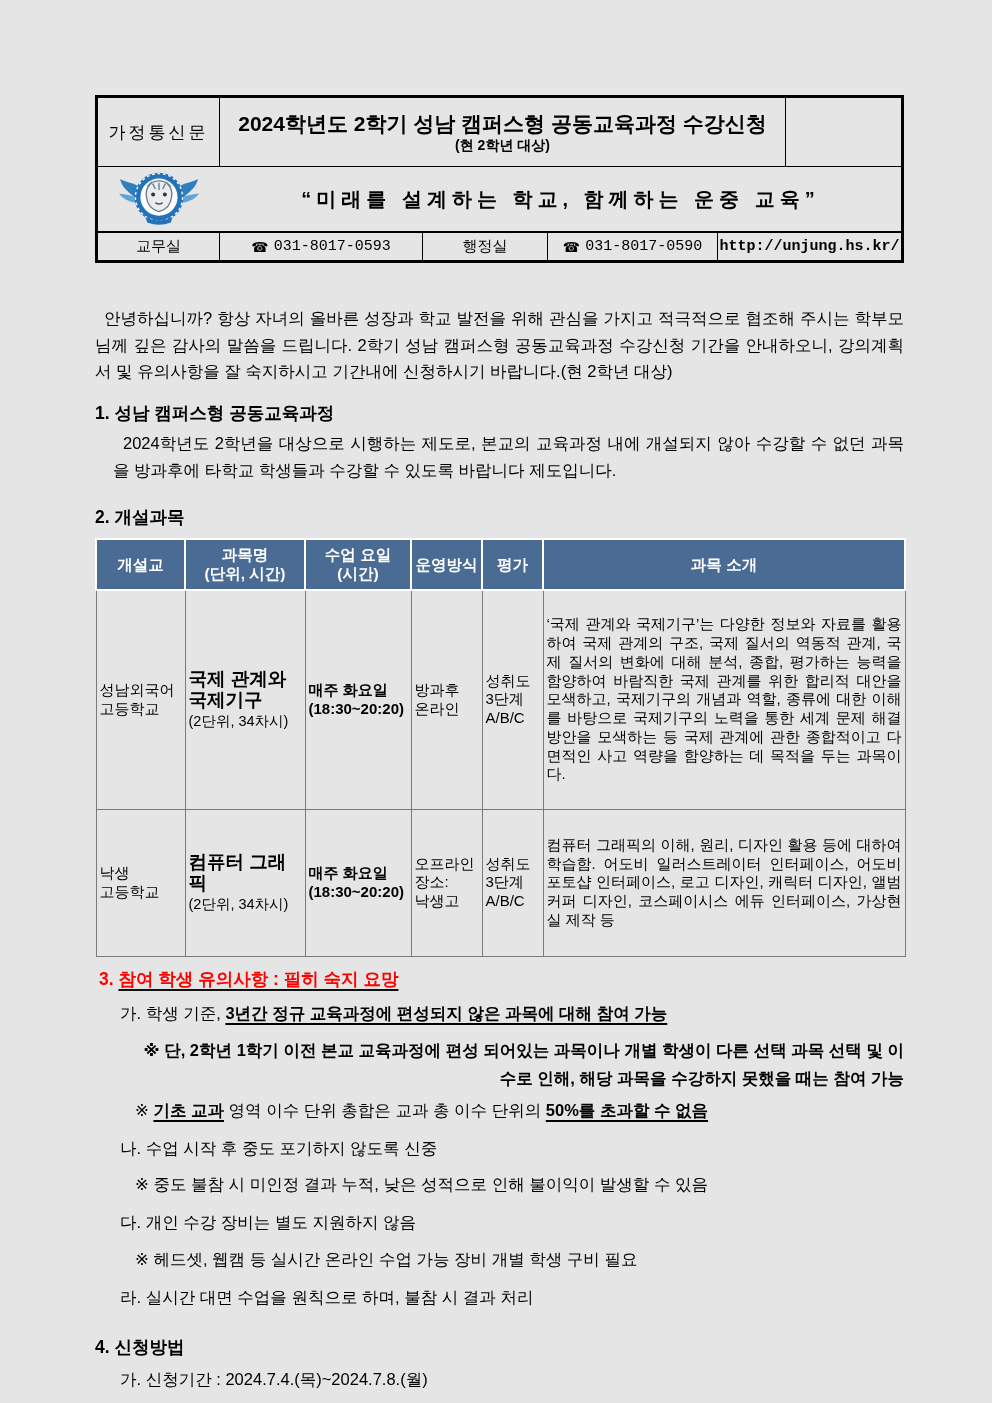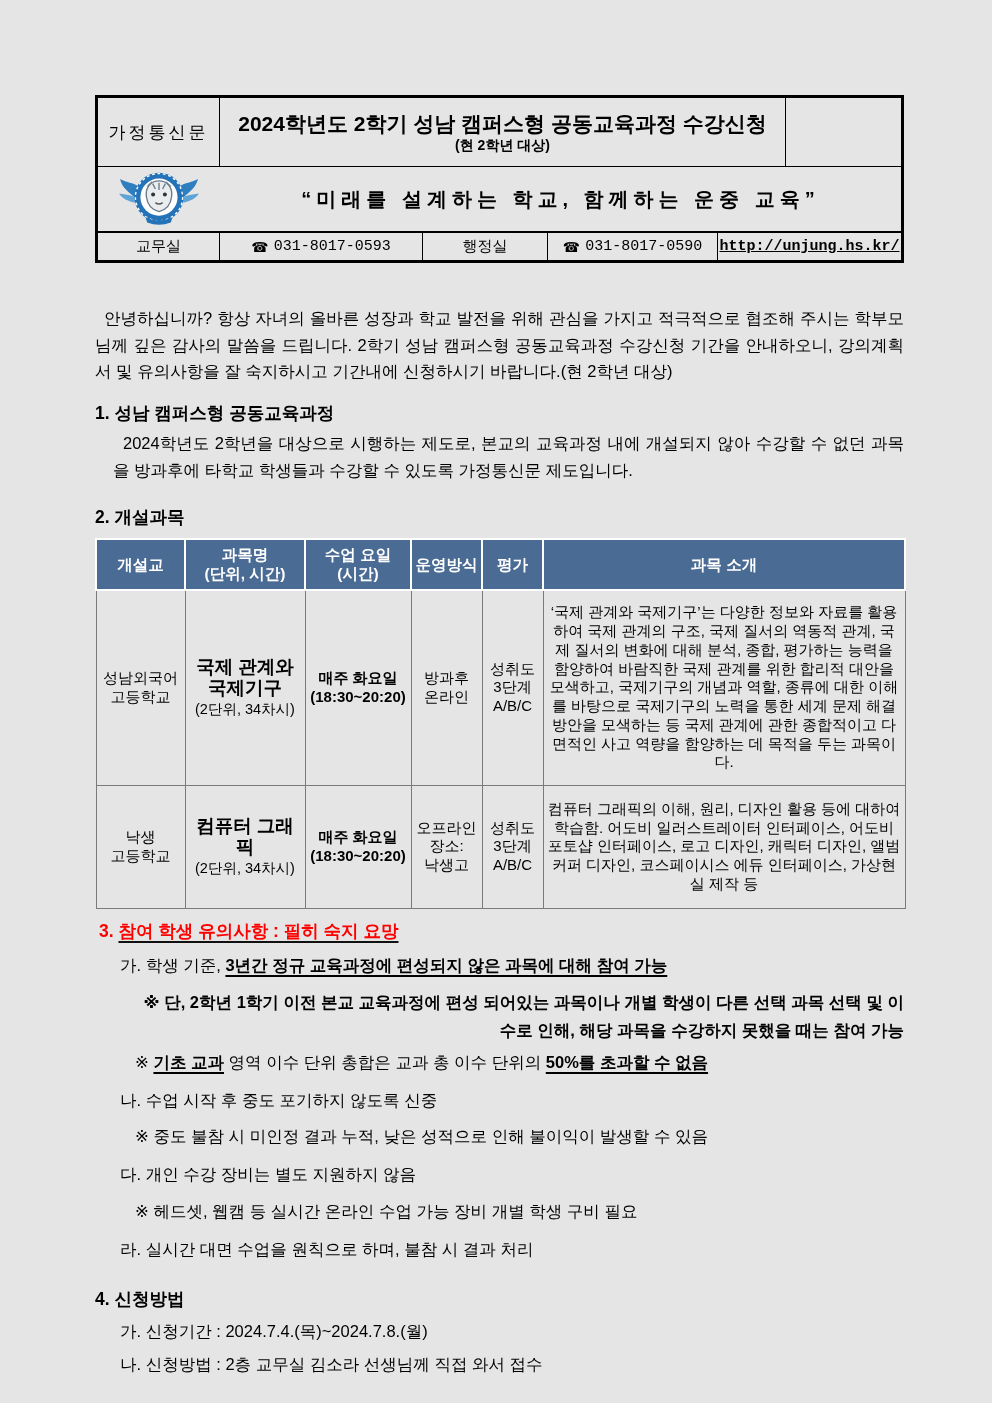--- a/index.html
+++ b/index.html
@@ -25,37 +25,37 @@
   .cell-motto .motto-v{font-size:14.5px;font-weight:700;margin-top:3px;}
   .hdr-row2{display:grid;grid-template-columns:122px 1fr;height:64px;border-bottom:2px solid #000;align-items:center;}
   .logo-wrap{display:flex;align-items:center;justify-content:center;height:100%;}
   .slogan{display:flex;align-items:center;justify-content:center;font-size:20px;font-weight:800;letter-spacing:5px;}
   .hdr-row3{display:grid;grid-template-columns:122px 203px 125px 170px 1fr;height:27px;border-radius:6px;}
   .hdr-row3>div{display:flex;align-items:center;justify-content:center;font-size:15px;}
   .hdr-row3>div:not(:last-child){border-right:1.5px solid #000;}
   .mono{font-family:"Liberation Mono","DejaVu Sans Mono",monospace;}
   .phone{font-size:13.5px;}
   .phone .ph-ic{font-family:"DejaVu Sans",sans-serif;font-size:14px;margin-right:5px;}
-  .url{font-size:15.5px;font-weight:700;text-decoration:underline;}
+  .url{font-size:15.5px;font-weight:700;}
 
   
   .greeting{margin:42px 0 16px 0;font-size:16.5px;line-height:1.62;text-align:justify;text-indent:9px;}
   .sec-h{font-size:17.5px;font-weight:800;margin:0;}
   .sec1-body{margin:5px 0 22px 18px;font-size:16.5px;line-height:1.6;text-align:justify;text-indent:10px;}
   .sec2-h{margin-bottom:9px;}
 
   
   table.course{border-collapse:collapse;table-layout:fixed;width:809px;margin:0 0 10px 0;}
   table.course th{
     background:#4a6b94;color:#fff;font-weight:800;font-size:15.5px;line-height:1.25;
     border:2.5px solid #fff;padding:5px 2px;vertical-align:middle;text-align:center;
   }
   table.course td{
-    border:1px solid #7a7a7a;vertical-align:middle;text-align:center;
-    font-size:15px;line-height:1.25;padding:4px 3px;
+    border:1px solid #7a7a7a;vertical-align:middle;
+    font-size:15px;line-height:1.25;padding:16px 3px;
   }
   td.c-school{font-size:15px;}
   .subj-name{font-weight:800;font-size:18.5px;line-height:1.12;}
   .subj-det{font-size:14.5px;margin-top:1px;}
   td.c-sched{font-weight:800;font-size:15.5px;}
   td.c-mode{font-size:15.5px;line-height:1.2;margin-top:44px;}
   td.c-eval{font-size:15px;line-height:0.92;}
   td.c-intro{text-align:justify;padding:6px 7px;font-size:15px;line-height:1.38;vertical-align:top;}
   tr.r1 td{height:186px;}
   tr.r2 td{height:114px;}
@@ -122,21 +122,21 @@
       <div class="mono url">http://unjung.hs.kr/</div>
     </div>
   </div>
 
   <p class="greeting">안녕하십니까? 항상 자녀의 올바른 성장과 학교 발전을 위해 관심을 가지고 적극적으로 협조해 주시는 학부모님께 깊은 감사의 말씀을 드립니다. 2학기 성남 캠퍼스형 공동교육과정 수강신청 기간을 안내하오니, 강의계획서 및 유의사항을 잘 숙지하시고 기간내에 신청하시기 바랍니다.(현 2학년 대상)</p>
 
   <h3 class="sec-h">
     <span>1.</span>
     <span>성남 캠퍼스형 공동교육과정</span>
   </h3>
-  <p class="sec1-body">2024학년도 2학년을 대상으로 시행하는 제도로, 본교의 교육과정 내에 개설되지 않아 수강할 수 없던 과목을 방과후에 타학교 학생들과 수강할 수 있도록 가정통신문 제도입니다.</p>
+  <p class="sec1-body">2024학년도 2학년을 대상으로 시행하는 제도로, 본교의 교육과정 내에 개설되지 않아 수강할 수 없던 과목을 방과후에 타학교 학생들과 수강할 수 있도록 바랍니다 제도입니다.</p>
 
   <h3 class="sec-h sec2-h">
     <span>2.</span>
     <span>개설과목</span>
   </h3>
 
   <table class="course">
     <colgroup>
       <col style="width:89px">
         <col style="width:120px">

